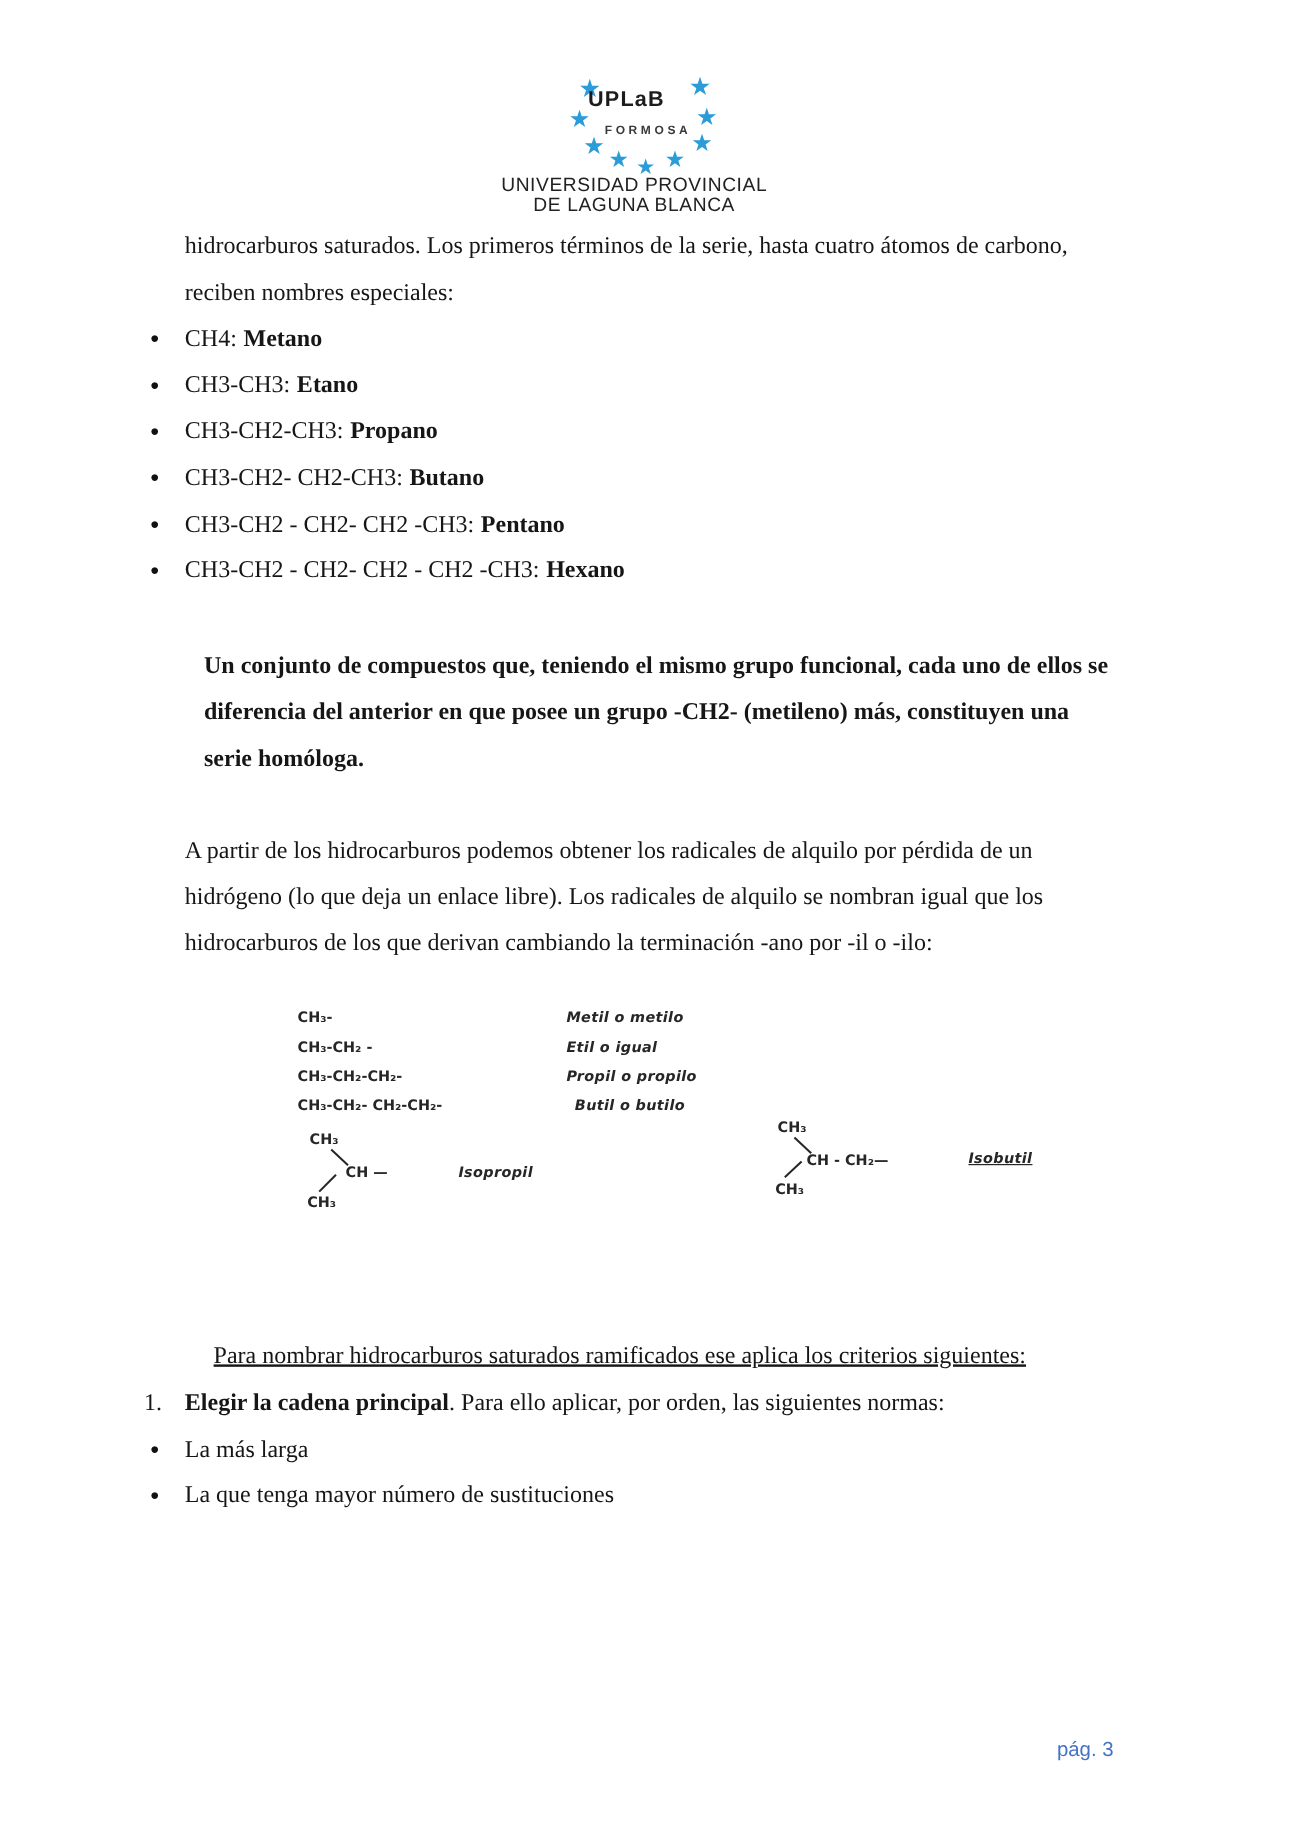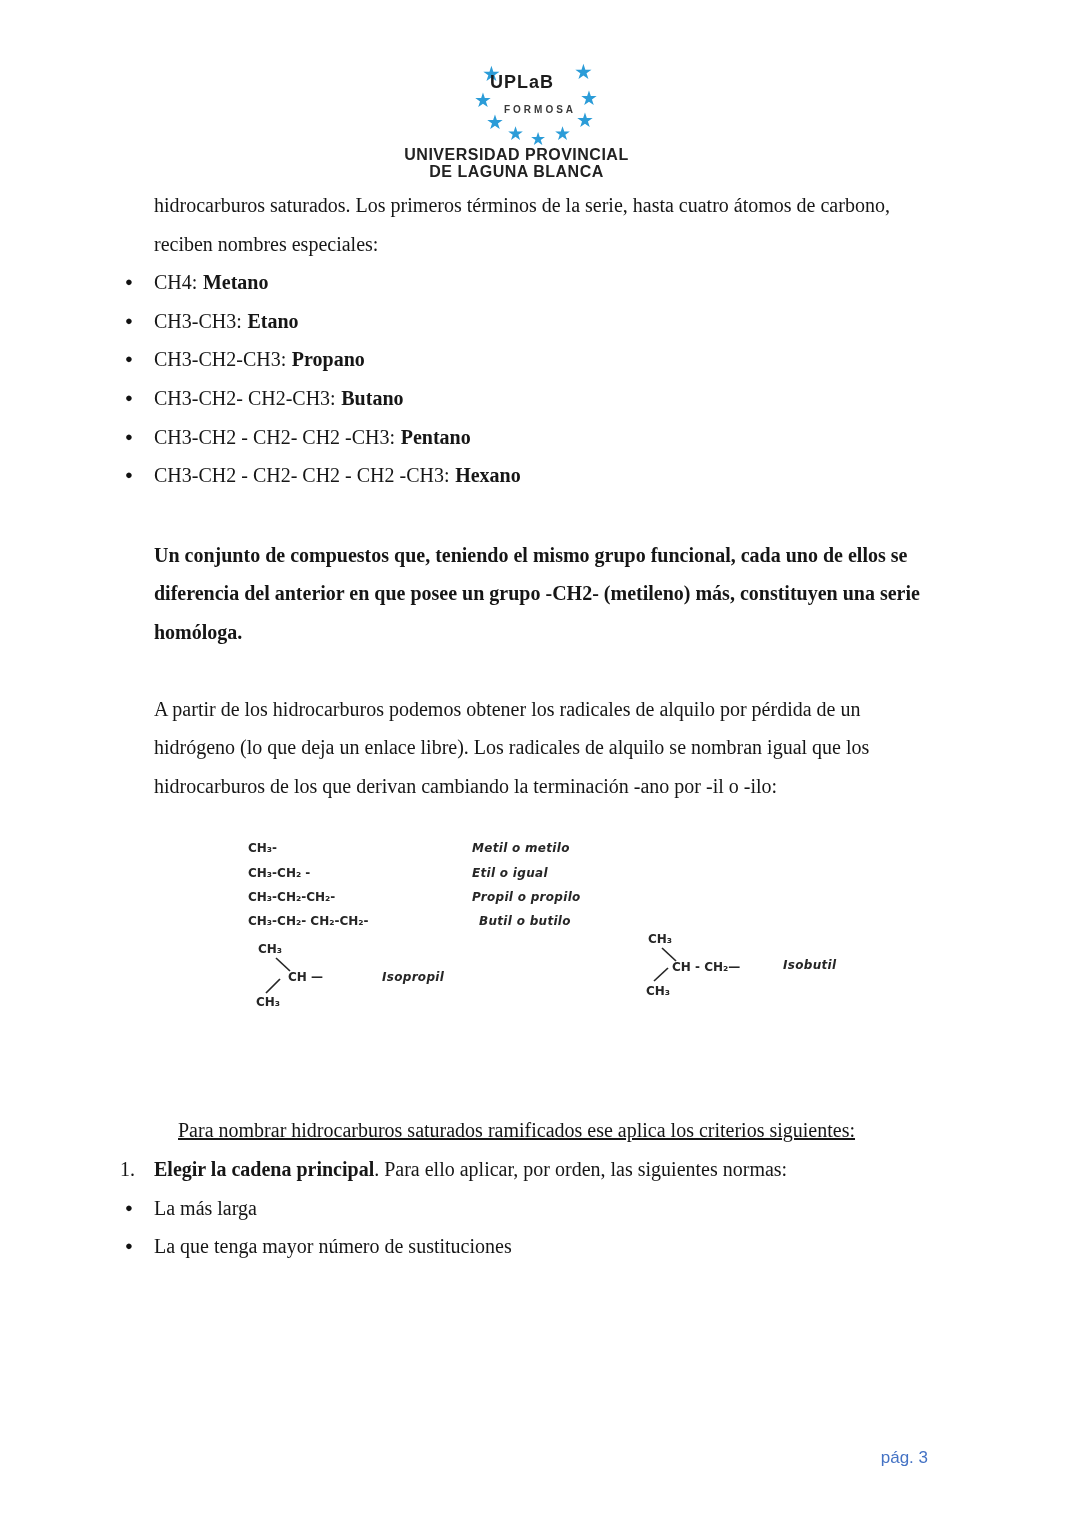--- a/index.html
+++ b/index.html
@@ -22,38 +22,38 @@
     position:absolute; left:0; top:72px; width:1044px; text-align:center;
     font-family:"Liberation Sans", sans-serif; font-weight:bold; font-size:18px;
     color:#1c1c1c; letter-spacing:1px;
   }
   .logo-subtitle {
     position:absolute; left:0; top:104px; width:1080px; text-align:center;
     font-family:"Liberation Sans", sans-serif; font-weight:bold; font-size:10px;
     color:#3a3a3a; letter-spacing:3px;
   }
   .institution {
-    position:absolute; left:3px; top:146px; width:1027px; text-align:center;
-    font-family:"Liberation Sans", sans-serif; font-weight:bold; font-size:16px;
+    position:absolute; left:15px; top:146px; width:1027px; text-align:center;
+    font-family:"Liberation Sans", sans-serif; font-weight:normal; font-size:16px;
     line-height:17px; color:#222222; letter-spacing:0.5px;
   }
   
   .content { position:absolute; left:154px; top:186px; width:776px; }
   p, .li { line-height:38.6px; }
   .b { font-weight:bold; }
   .name { font-weight:bold; margin-left:0.28em; }
   .u { text-decoration:underline;margin-left:24px; }
   .li { position:relative; }
   .li .marker {
     position:absolute; left:-29px; top:0; font-size:13px; line-height:38.6px;
     color:#111;
   }
   .num-item { position:relative; }
   .num-item .num { position:absolute; left:-34px; top:0; }
-  .bold-para { font-weight:bold; margin-top:41px; }
+  .bold-para { font-weight:bold; margin-top:41px;margin-left:16px; }
   .para2 { margin-top:38px; }
   .rules-intro { margin-top:72px; max-width:720px; }
   
   .chem {
     position:relative; margin-top:24px; height:210px; width:776px;
     font-family:"DejaVu Sans", sans-serif; font-weight:bold; font-size:12px;
     color:#262626;
   }
   .chem .abs { position:absolute; white-space:pre; line-height:20px; }
   .chem .radical-name { font-style:italic; letter-spacing:0.3px; }
@@ -143,21 +143,21 @@
       <span class="abs radical-name" style="left:325px; top:82px;">Butil o butilo</span>
 
       <span class="abs" style="left:104px; top:110px;">CH₃</span>
       <span class="abs" style="left:134px; top:138px;">CH —</span>
       <span class="abs" style="left:102px; top:163px;">CH₃</span>
       <span class="abs radical-name" style="left:228px; top:138px;">Isopropil</span>
 
       <span class="abs" style="left:494px; top:100px;">CH₃</span>
       <span class="abs" style="left:518px; top:128px;">CH - CH₂—</span>
       <span class="abs" style="left:492px; top:152px;">CH₃</span>
-      <span class="abs radical-name" style="left:629px; top:126px;">Isobutil</span>
+      <span class="abs radical-name" style="left:653px; top:126px;text-decoration:underline;">Isobutil</span>
     </div>
 
     <p class="rules-intro"><span class="u">Para nombrar hidrocarburos saturados ramificados ese aplica los criterios siguientes:</span></p>
 
     <div class="num-item" style="line-height:38.6px;">
       <span class="num">1.</span>
       <span class="b">Elegir la cadena principal</span><span>. Para ello aplicar, por orden, las siguientes normas:</span>
     </div>
 
     <div>

